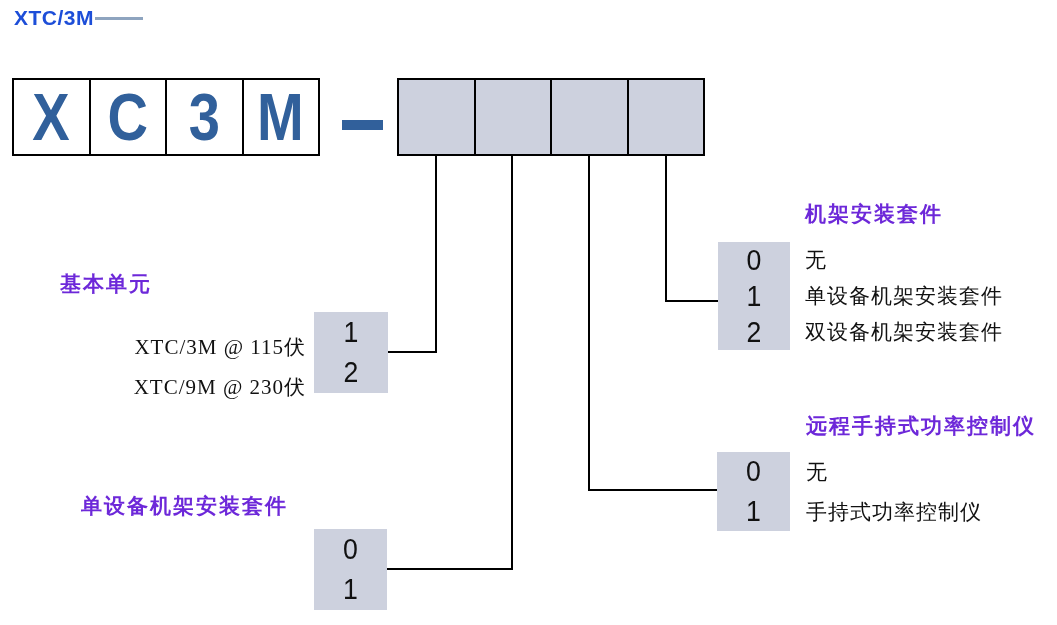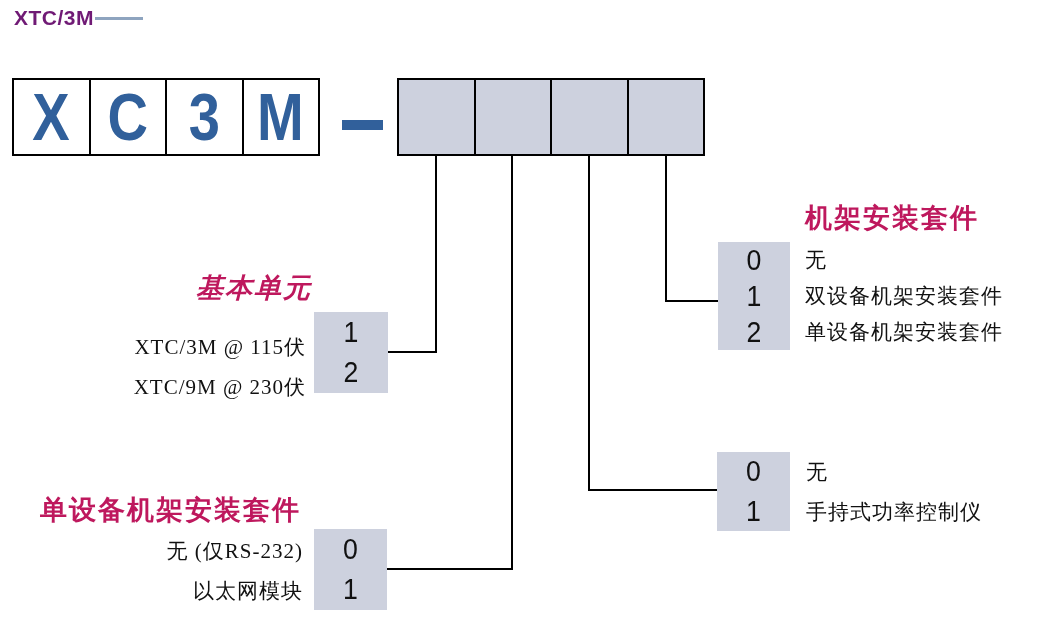--- a/index.html
+++ b/index.html
@@ -9,21 +9,21 @@
     background:#ffffff;
     font-family:"Liberation Sans","DejaVu Sans",sans-serif;
     color:#111111;
     overflow:hidden;
   }
 
   
   .page-title{
     position:absolute;left:14px;top:6px;
     display:flex;align-items:center;gap:1px;
-    font-weight:bold;font-size:21px;color:#701a75;
+    font-weight:bold;font-size:21px;color:#1d4ed8;
     letter-spacing:0.5px;
   }
   .title-dash{
     display:inline-block;width:48px;height:3px;
     background:#8ea4bf;
   }
 
   
   .code-row{
     position:absolute;top:78px;height:78px;
@@ -48,21 +48,21 @@
     position:absolute;left:342px;top:120px;width:41px;height:10px;
     background:#31609b;
   }
 
   
   .line{position:absolute;background:#000;}
 
   
   .sec-heading{
     position:absolute;
-    font-weight:bold;font-size:27px;letter-spacing:2px;color:#be185d;
+    font-weight:bold;font-size:21px;letter-spacing:2px;color:#6d28d9;
     font-family:"Liberation Serif","DejaVu Serif",serif;
     white-space:nowrap;
   }
   .codes-box{
     position:absolute;background:#cdd1de;
     display:flex;flex-direction:column;
   }
   .code-num{
     flex:1;display:flex;align-items:center;justify-content:center;
     font-size:29px;color:#111;
@@ -73,21 +73,21 @@
   .labels-col.right-align{text-align:right;align-items:flex-end;}
   .labels-col.left-align{text-align:left;align-items:flex-start;}
   .opt-label{
     display:flex;align-items:center;
     font-size:21px;letter-spacing:1px;color:#111;
     font-family:"Liberation Serif","DejaVu Serif",serif;
     white-space:nowrap;
   }
 
   
-  .basic-heading{left:60px;top:270px;width:252px;text-align:right;font-style:italic;}
+  .basic-heading{left:60px;top:270px;width:252px;}
   .basic-labels{left:60px;top:312px;width:246px;margin-top:15px;}
   .basic-labels .opt-label{height:40px;justify-content:flex-end;}
   .basic-codes{left:314px;top:312px;width:74px;height:81px;}
 
   
   .comm-heading{left:40px;top:492px;width:248px;text-align:right;}
   .comm-labels{left:60px;top:531px;width:243px;}
   .comm-labels .opt-label{height:40px;justify-content:flex-end;}
   .comm-codes{left:314px;top:529px;width:73px;height:81px;}
 
@@ -153,43 +153,40 @@
   <div class="labels-col right-align basic-labels">
     <div class="opt-label">XTC/3M @ 115伏</div>
     <div class="opt-label">XTC/9M @ 230伏</div>
   </div>
   <div class="codes-box basic-codes">
     <div class="code-num">1</div>
     <div class="code-num">2</div>
   </div>
 
   <div class="sec-heading comm-heading">单设备机架安装套件</div>
-  <div class="labels-col right-align comm-labels">
-    <div class="opt-label">无 (仅RS-232)</div>
-    <div class="opt-label">以太网模块</div>
-  </div>
   <div class="codes-box comm-codes">
     <div class="code-num">0</div>
     <div class="code-num">1</div>
   </div>
 
+  <div class="sec-heading remote-heading">远程手持式功率控制仪</div>
   <div class="codes-box remote-codes">
     <div class="code-num">0</div>
     <div class="code-num">1</div>
   </div>
   <div class="labels-col left-align remote-labels">
     <div class="opt-label">无</div>
     <div class="opt-label">手持式功率控制仪</div>
   </div>
 
   <div class="sec-heading rack-heading">机架安装套件</div>
   <div class="codes-box rack-codes">
     <div class="code-num">0</div>
     <div class="code-num">1</div>
     <div class="code-num">2</div>
   </div>
   <div class="labels-col left-align rack-labels">
     <div class="opt-label">无</div>
+    <div class="opt-label">单设备机架安装套件</div>
     <div class="opt-label">双设备机架安装套件</div>
-    <div class="opt-label">单设备机架安装套件</div>
   </div>
 
 </div>
 
 </body></html>

